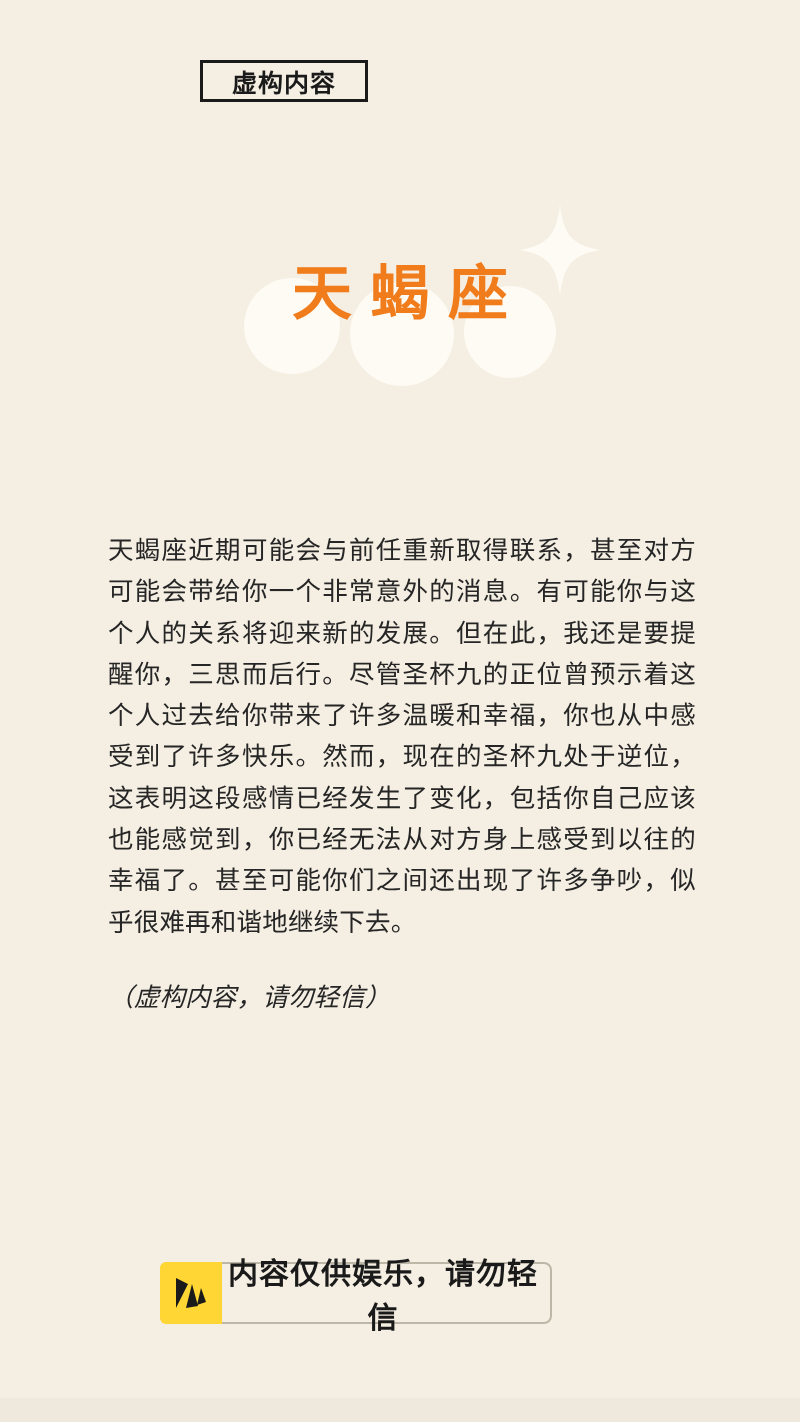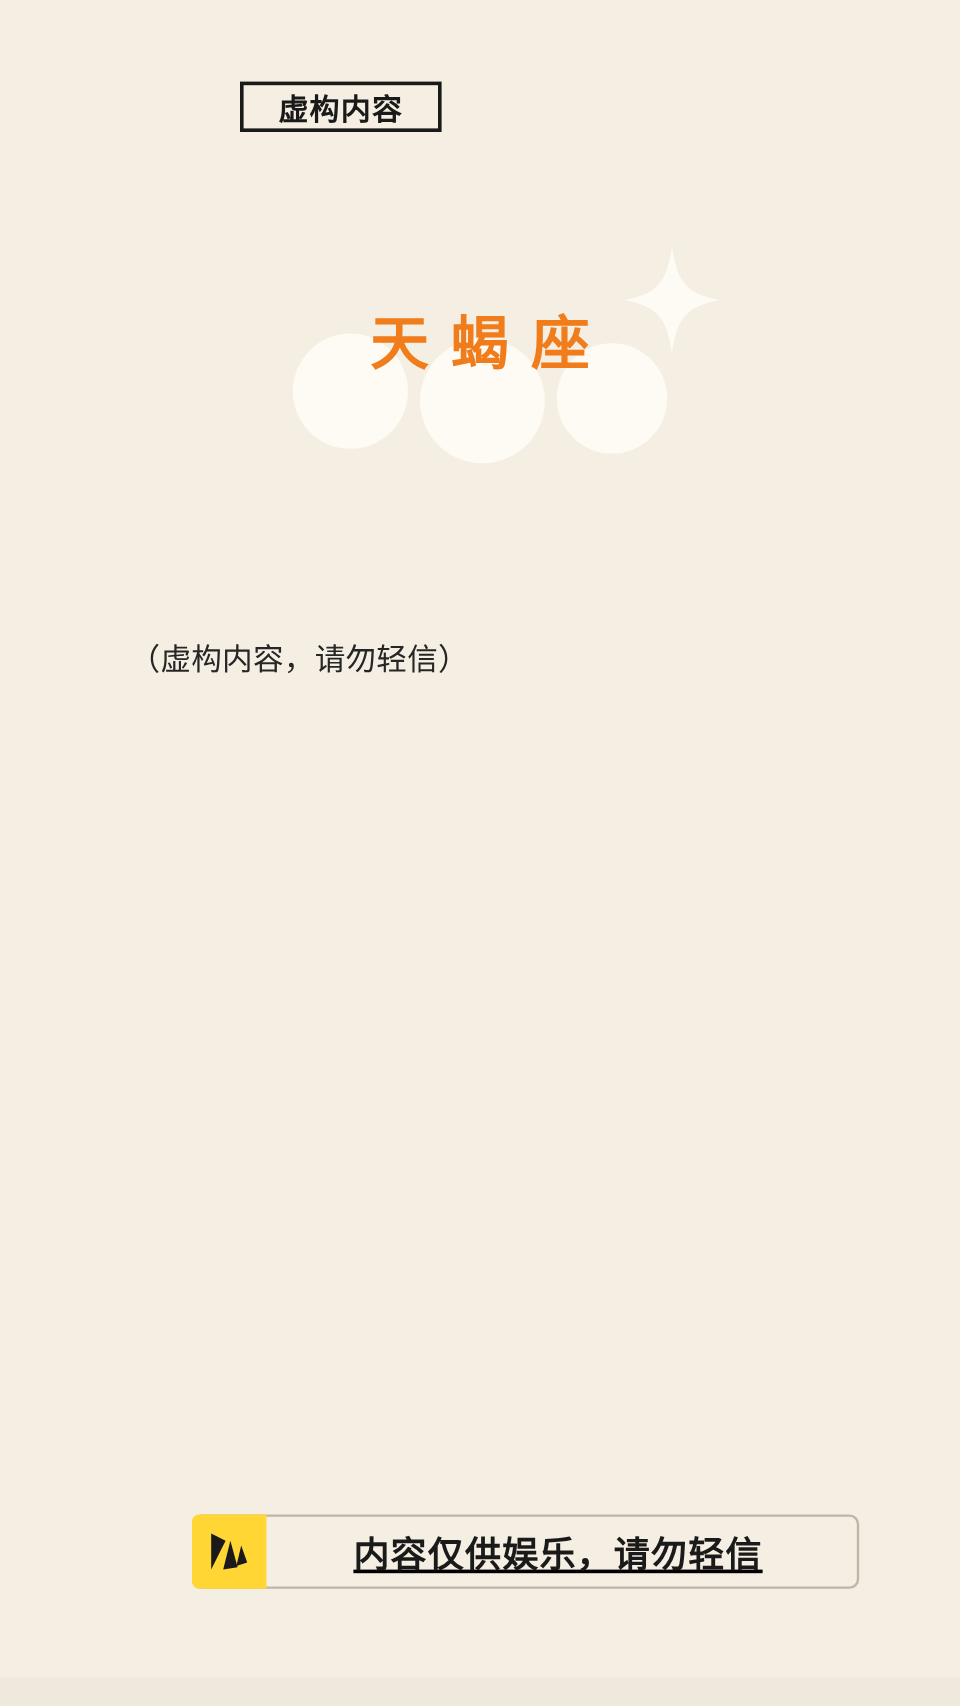--- a/index.html
+++ b/index.html
@@ -14,21 +14,21 @@
     position: relative;
     overflow: hidden;
   }
 
   
   .tagbar {
     position: absolute;
     left: 200px;
     top: 60px;
     display: flex;
-    align-items: center;
+    align-items: flex-start;
     height: 58px;
   }
   .tag-box {
     border: 3px solid #1a1a1a;
     background: #f5efe3;
     display: flex;
     align-items: center;
     justify-content: center;
     padding: 0 14px;
     box-sizing: border-box;
@@ -86,21 +86,21 @@
     width: 96px;
     height: 96px;
     border-radius: 50%;
     background: #fdfbf4;
   }
   .blob.b2 { width: 104px; height: 104px; margin-top: 4px;}
   .blob.b3 { width: 92px; height: 92px; margin-top: 8px;}
   .title-main {
     position: relative;
     z-index: 3;
-    font-size: 49px;
+    font-size: 60px;
     font-weight: bold;
     color: #f07c1c;
     letter-spacing: 18px;
     padding-top: 62px;
     text-indent: 18px;
     line-height: 1.05;
     font-family: "Liberation Sans", sans-serif;
   }
   .subtitle-wrap {
     position: relative;
@@ -137,36 +137,36 @@
   .para {
     font-size: 25.5px;
     line-height: 1.62;
     color: #262626;
     text-align: justify;
     margin: 0 0 34px 0;
     letter-spacing: 0.2px;
   }
   .para.note {
     margin-bottom: 0;
+    font-style: italic;
   }
 
   
   .bottom-banner {
     position: absolute;
     left: 160px;
     top: 1262px;
-    width: 556px;
+    width: 392px;
     height: 62px;
     border: 2px solid #bdb7a8;
     border-radius: 8px;
     background: #f5efe3;
     display: flex;
     align-items: center;
     box-sizing: border-box;
-    text-decoration: underline;
   }
   .badge {
     width: 62px;
     height: 62px;
     background: #ffd633;
     border-radius: 6px 0 0 6px;
     margin: -2px 0 -2px -2px;
     display: flex;
     align-items: center;
     justify-content: center;
@@ -211,20 +211,21 @@
     <div class="blob b1"></div>
     <div class="blob b2"></div>
     <div class="blob b3"></div>
   </div>
 
   <div class="title-main">天蝎座</div>
 
 </div>
 
 <div class="body-area">
+  <p class="para">天蝎座近期可能会与前任重新取得联系，甚至对方可能会带给你一个非常意外的消息。有可能你与这个人的关系将迎来新的发展。但在此，我还是要提醒你，三思而后行。尽管圣杯九的正位曾预示着这个人过去给你带来了许多温暖和幸福，你也从中感受到了许多快乐。然而，现在的圣杯九处于逆位，这表明这段感情已经发生了变化，包括你自己应该也能感觉到，你已经无法从对方身上感受到以往的幸福了。甚至可能你们之间还出现了许多争吵，似乎很难再和谐地继续下去。</p>
   <p class="para note">（虚构内容，请勿轻信）</p>
 </div>
 
 <div class="bottom-banner">
   <div class="badge">
     <svg width="42" height="42" viewBox="0 0 42 42">
       <path d="M6 6 L18 12 L6 36 Z" fill="#1a1a1a"></path>
       <path d="M22 12 L28 34 L16 36 Z" fill="#1a1a1a"></path>
       <path d="M31 16 L36 30 L27 33 Z" fill="#1a1a1a"></path>
     </svg>

